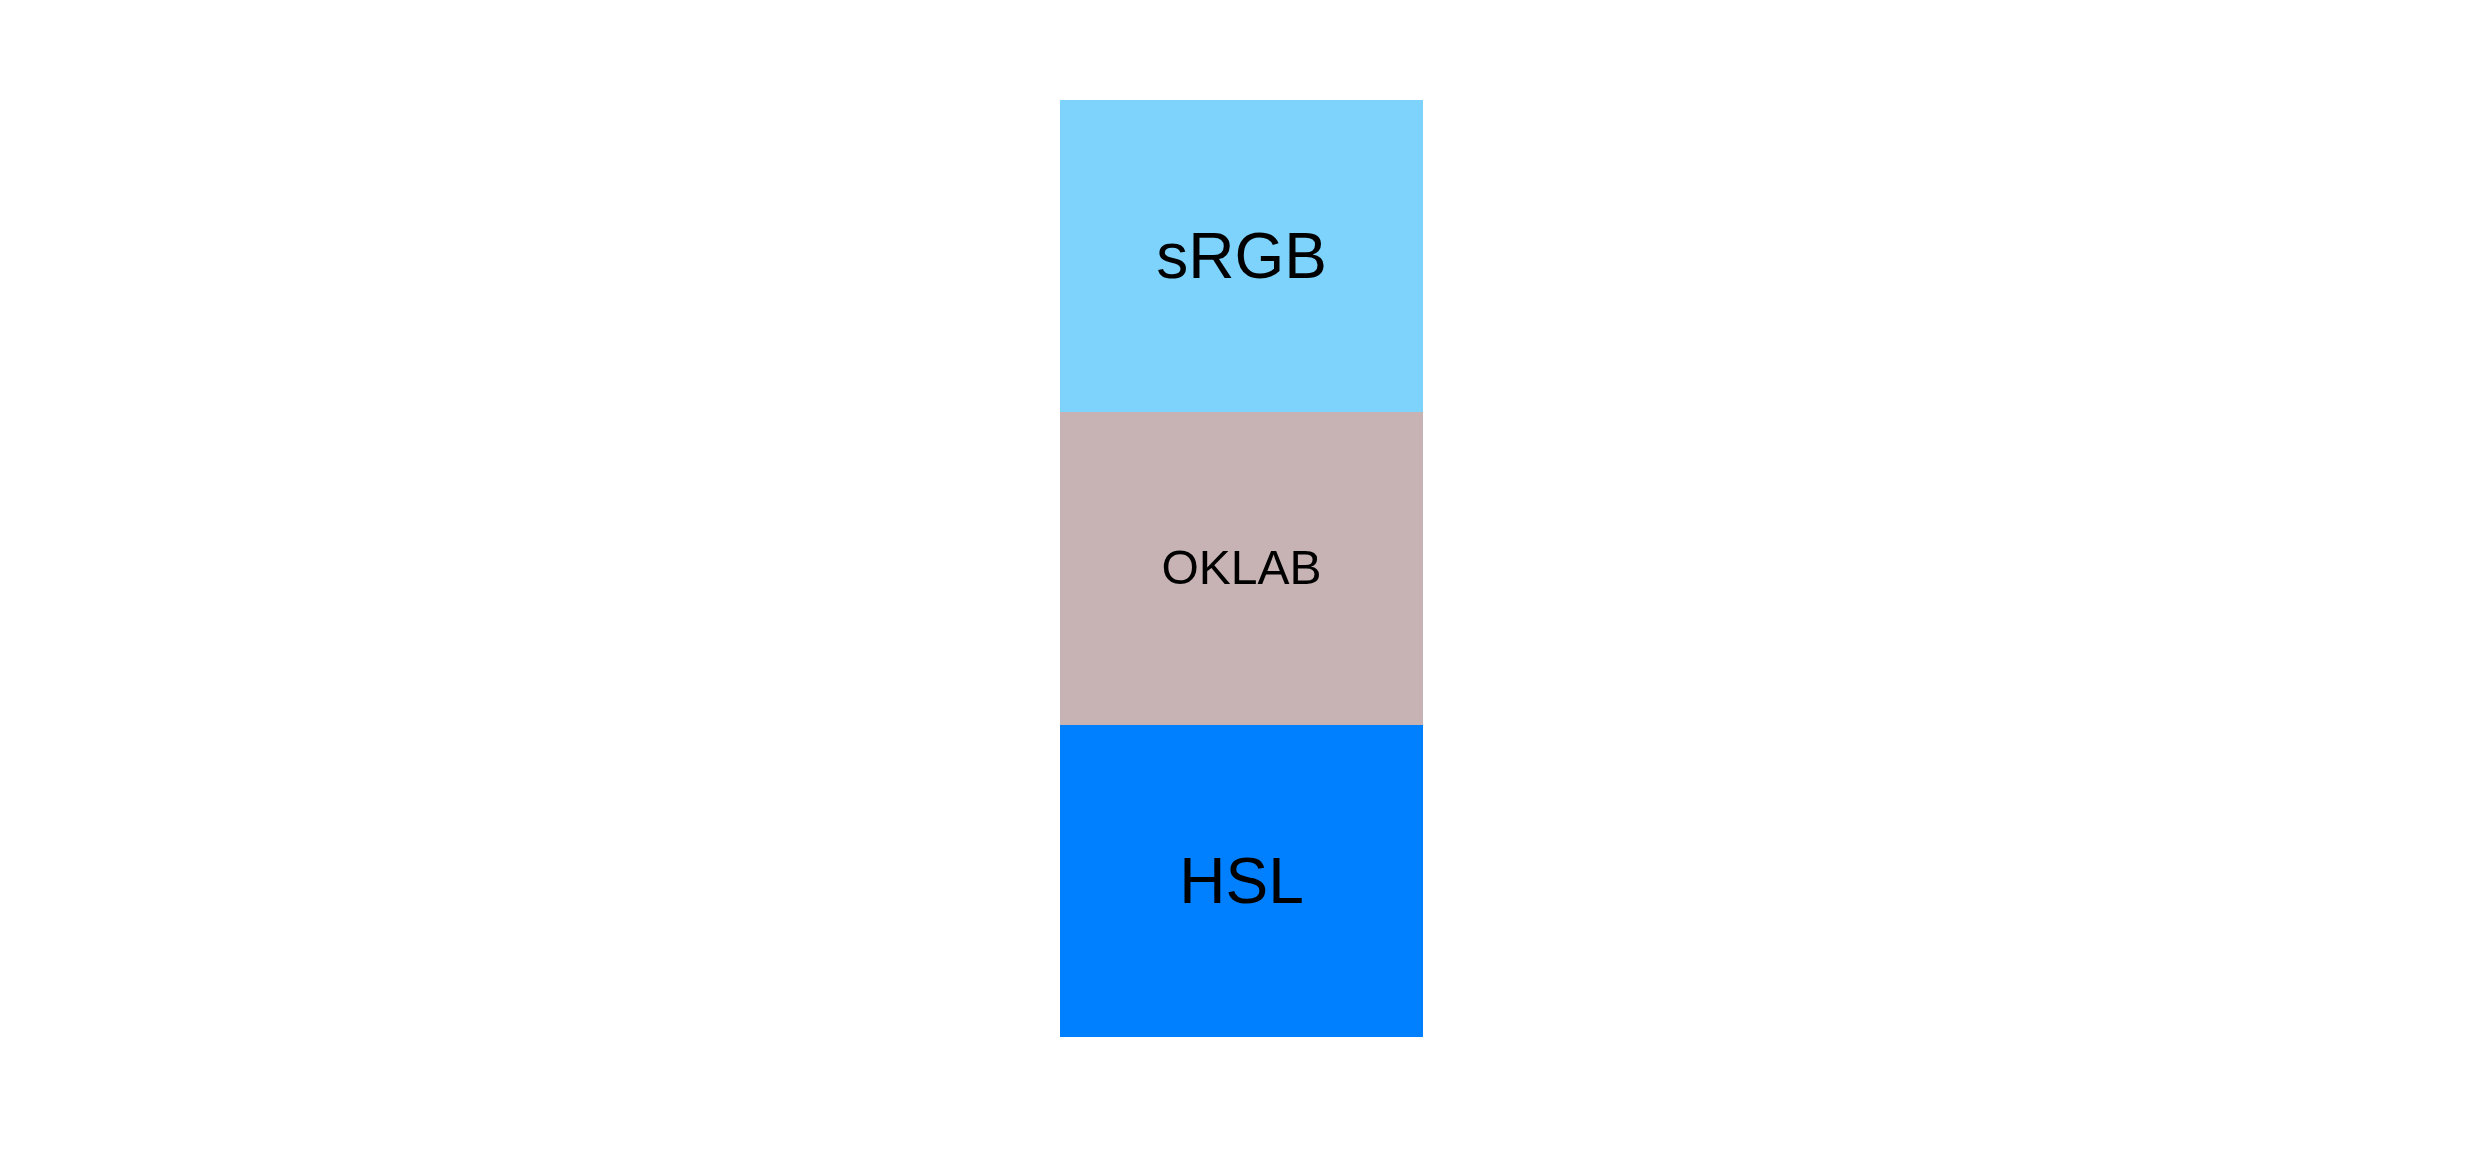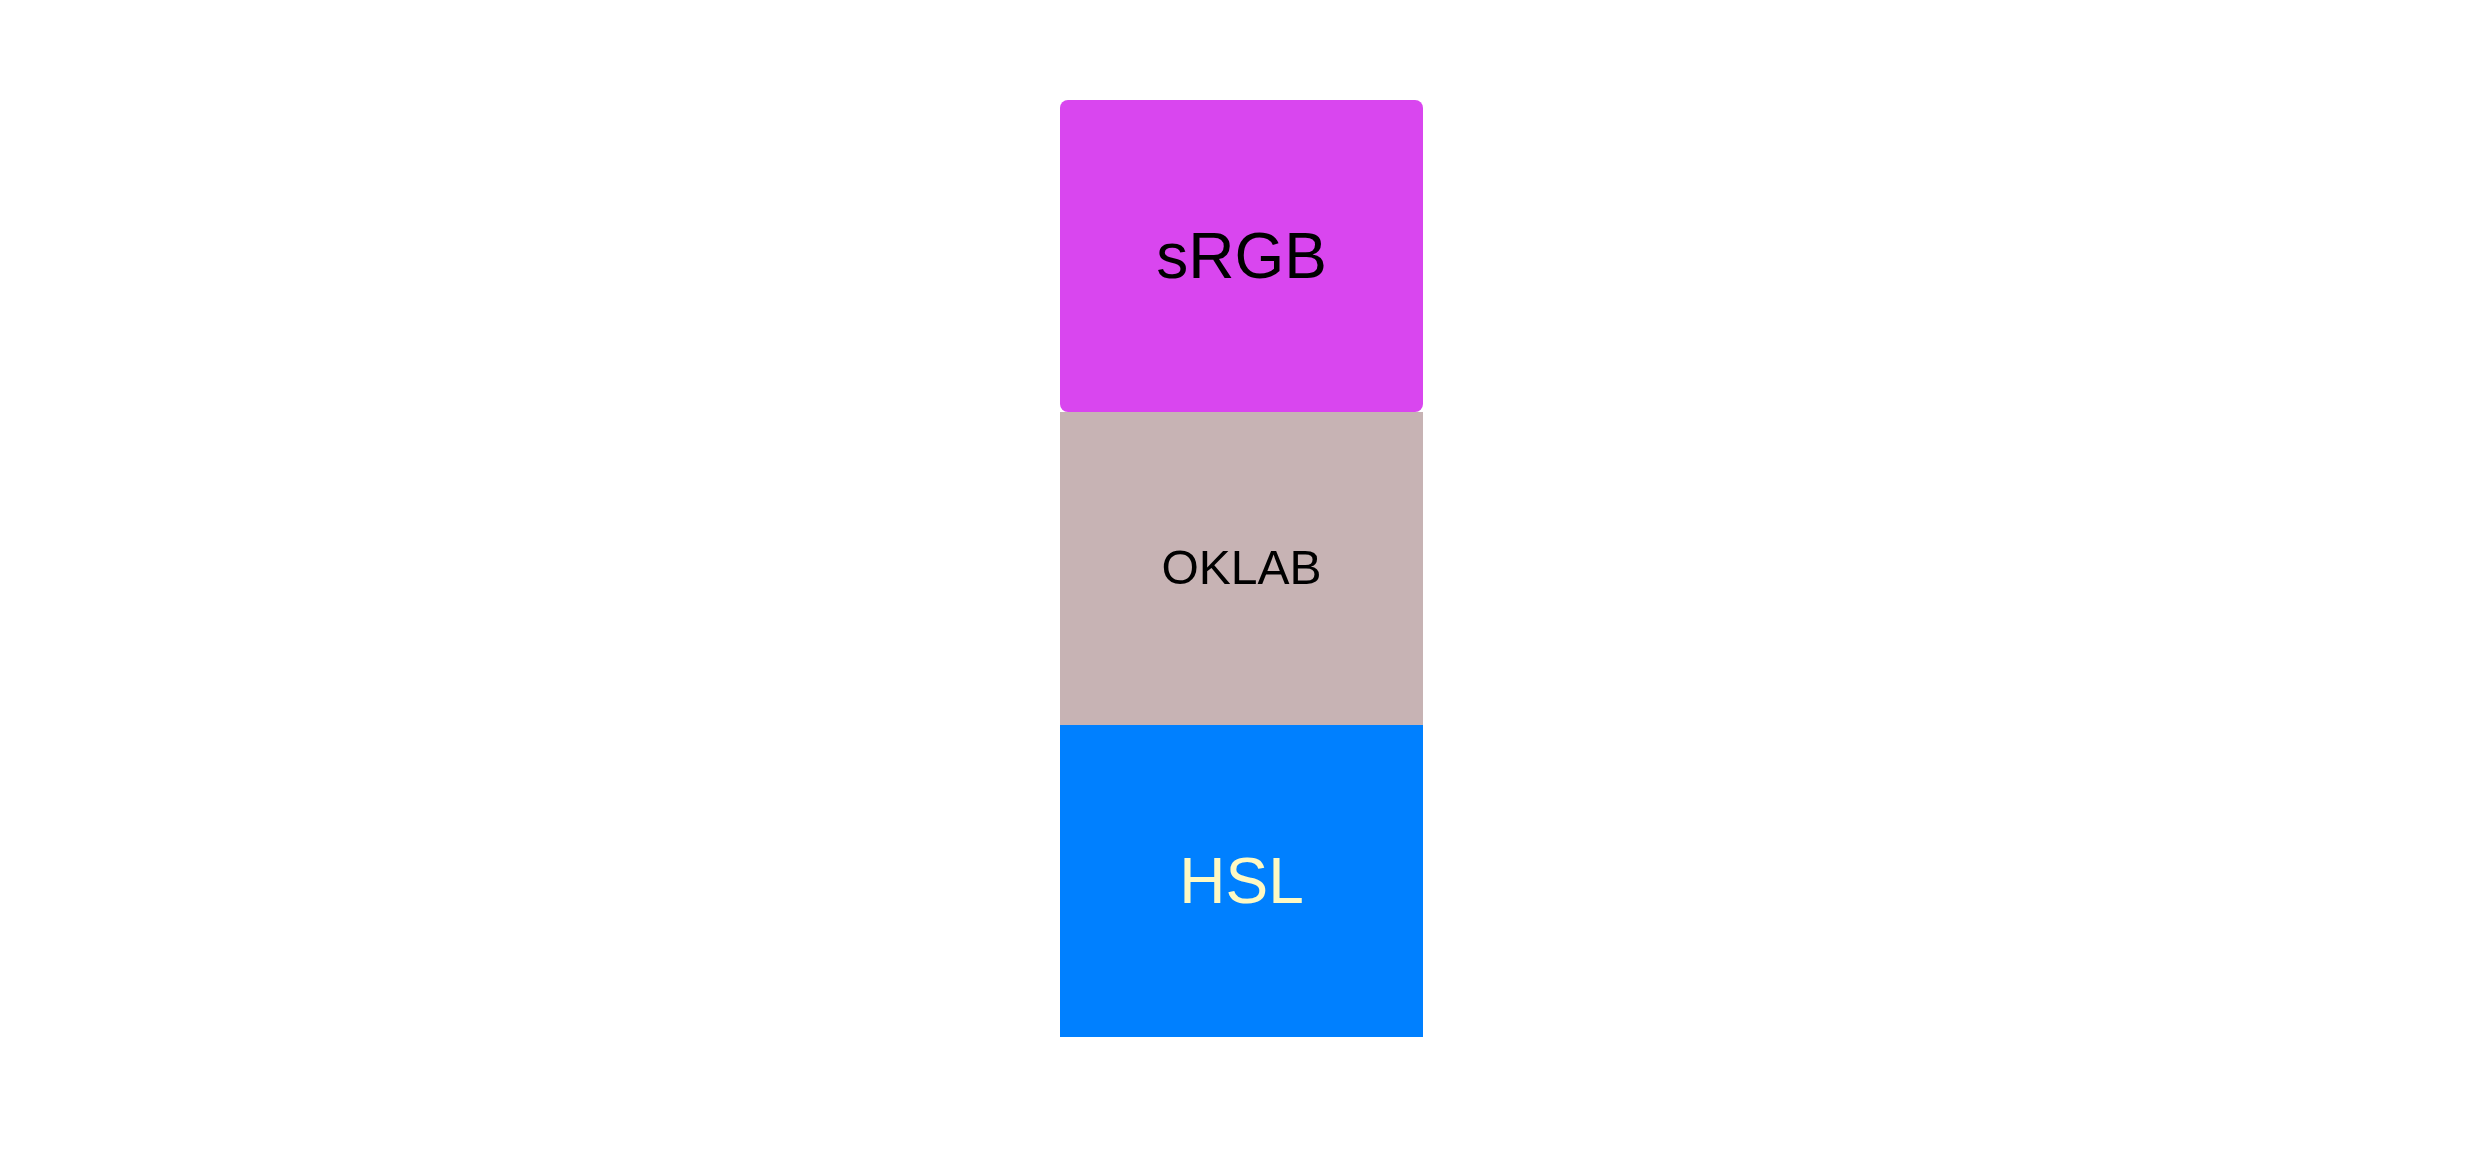--- a/index.html
+++ b/index.html
@@ -39,26 +39,26 @@
     letter-spacing: 0px;
     white-space: nowrap;
     -webkit-font-smoothing: antialiased;
   }
 </style>
 </head>
 <body style="background-color: rgb(255, 255, 255);">
 
 <div id="swatch-stack">
 
-  <div class="swatch" style="background-color: #d946ef; border-radius: 8px;">
+  <div class="swatch" style="background-color: #7dd3fc;">
     <span class="swatch-label" style="color: rgb(0, 0, 0); font-size: 64px;">sRGB</span>
   </div>
 
   <div class="swatch" style="background-color: rgb(199, 179, 180);">
     <span class="swatch-label" style="color: rgb(0, 0, 0); font-size: 48px;">OKLAB</span>
   </div>
 
   <div class="swatch" style="background-color: rgb(0, 128, 255);">
-    <span class="swatch-label" style="color: #fef9c3; font-size: 64px;">HSL</span>
+    <span class="swatch-label" style="color: #000000; font-size: 64px;">HSL</span>
   </div>
 
 
 </div>
 
 </body></html>

